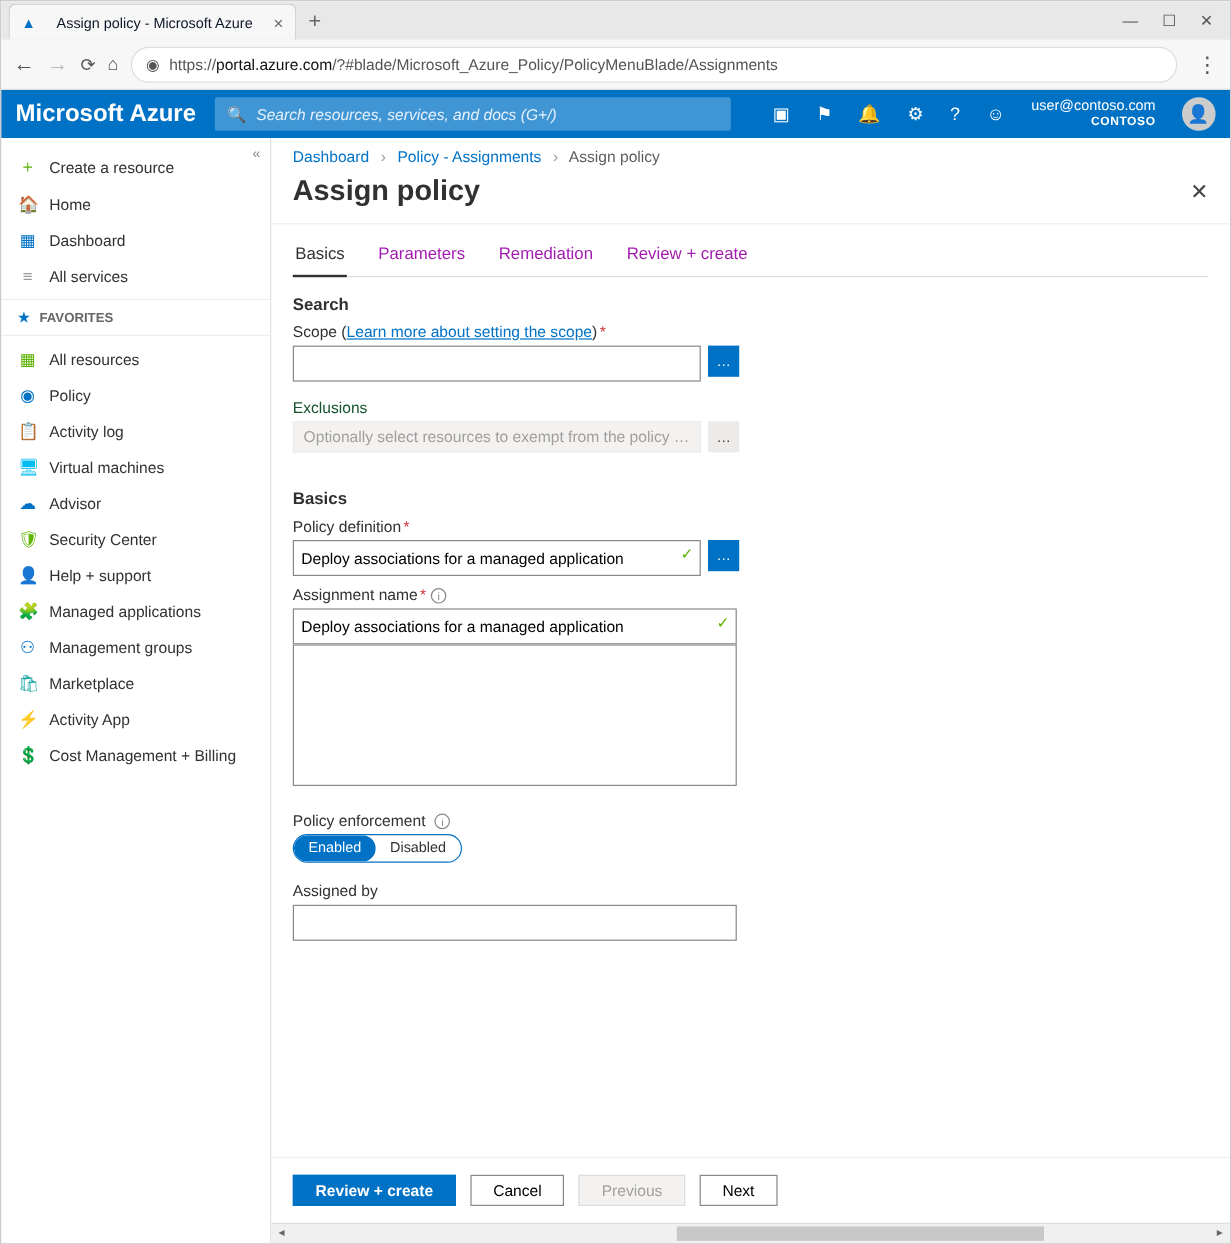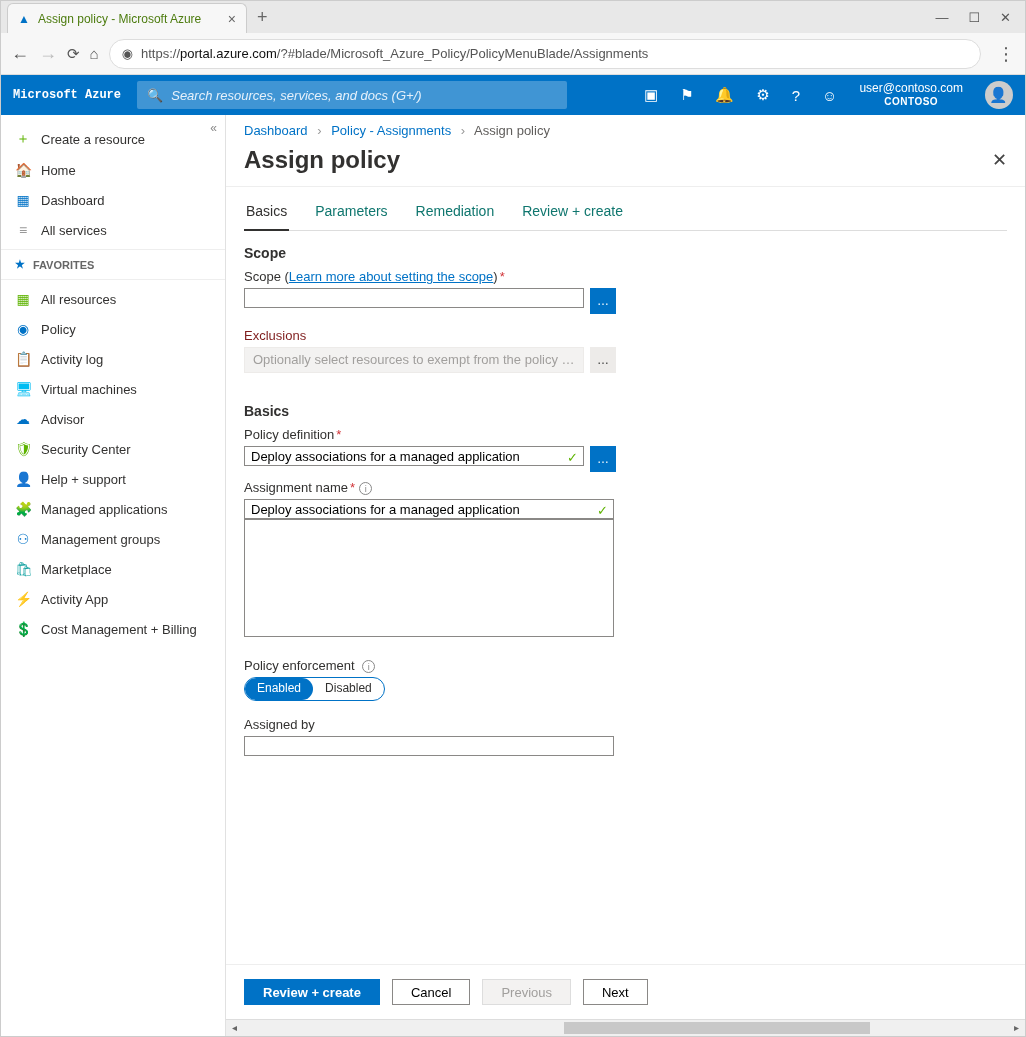--- a/index.html
+++ b/index.html
@@ -2,41 +2,41 @@
 <html><head>
 <meta charset="utf-8">
 <style>
   * { box-sizing: border-box; margin: 0; padding: 0; }
   body { font-family: "Segoe UI", Arial, sans-serif; font-size: 13px; color: #323130; background: #fff; width: 1026px; height: 1037px; overflow: hidden; border: 1px solid #ccc; }
   
   .chrome-top { background: #e8e8e8; }
   .chrome-titlebar { height: 32px; display: flex; align-items: center; }
   .tab { display: flex; align-items: center; gap: 8px; background: #f7f7f7; border-radius: 6px 6px 0 0; height: 30px; padding: 0 10px; margin-left: 6px; margin-top: 2px; width: 240px; border: 1px solid #ccc; border-bottom: none;}
   .favicon { color: #0072c6; font-weight: bold; font-size: 12px;}
-  .tab-title { font-size: 12px; color:#4d7c0f; flex:1; white-space: nowrap; overflow:hidden; text-overflow: ellipsis;}
+  .tab-title { font-size: 12px; color:#0f172a; flex:1; white-space: nowrap; overflow:hidden; text-overflow: ellipsis; text-align: center;}
   .tab-close { color:#666; font-size: 14px; }
   .new-tab { margin-left: 10px; color:#666; font-size: 18px;}
   .win-controls { margin-left: auto; display: flex; gap: 20px; padding-right: 14px; color:#555;}
   .chrome-addrbar { height: 42px; background:#f7f7f7; display:flex; align-items:center; padding: 0 10px; gap: 10px; border-bottom:1px solid #ddd;}
   .nav-arrow { font-size: 18px; color:#555; }
   .nav-arrow.disabled { color:#bbb; }
   .reload { font-size: 15px; color:#555;}
   .home-icon-browser { font-size: 15px; color:#555;}
   .addr { flex:1; display:flex; align-items:center; gap:8px; background:#fff; border:1px solid #ddd; border-radius: 16px; height:30px; padding: 0 12px;}
   .addr .globe { color:#555;}
   .addr .url { font-size: 13px; color:#555;}
   .addr .url .domain { color:#111;}
   .more-vert { font-size: 18px; color:#555; margin-left:6px;}
   
   .azure-bar { height: 40px; background:#0072c6; color:#fff; display:flex; align-items:center; padding: 0 12px; gap: 16px;}
-  .azure-logo { font-weight:600; font-size: 12px; font-family: Liberation Mono, monospace; }
+  .azure-logo { font-weight:600; font-size: 20px; }
   .azure-search { flex: 0 0 430px; background: rgba(255,255,255,0.25); height:28px; border-radius:2px; display:flex; align-items:center; padding:0 10px; gap:8px; color:#e6f1fb; font-style: italic;}
   .azure-search .mag { font-style: normal;}
   .azure-icons { margin-left:auto; display:flex; align-items:center; gap:22px; color:#fff; font-size:15px;}
-  .azure-user { text-align:center; line-height:13px;}
+  .azure-user { text-align:right; line-height:13px;}
   .azure-user .email { font-size:12px;}
   .azure-user .tenant { font-size:10px; letter-spacing:0.5px;font-weight:bold;}
   .avatar { width:28px; height:28px; border-radius:50%; background:#ccc; display:flex; align-items:center; justify-content:center; color:#888;}
   
   .layout { display:flex; height: calc(100% - 32px - 42px - 40px);}
   .sidebar { width: 225px; border-right: 1px solid #e1e1e1; padding: 8px 0; position:relative;}
   .collapse-btn { position:absolute; top:6px; right:8px; color:#888; font-size:12px;}
   .side-item { display:flex; align-items:center; gap:10px; padding: 7px 14px; color:#323130; font-size:13px;}
   .side-item .ico { width:16px; text-align:center; font-size:14px;}
   .fav-hdr { display:flex; align-items:center; gap:8px; padding: 8px 14px; font-size:11px; font-weight:600; color:#666; border-top:1px solid #eee; border-bottom:1px solid #eee; margin: 4px 0;}
@@ -45,42 +45,42 @@
   
   .main { flex:1; display:flex; flex-direction:column; overflow:hidden;}
   .breadcrumb { padding: 8px 18px 4px 18px; font-size: 13px; color:#605e5c;}
   .breadcrumb a { color:#0072c6; text-decoration:none;}
   .breadcrumb .sep { margin: 0 6px; color:#999;}
   .page-header { padding: 4px 18px 12px 18px; display:flex; align-items:center;}
   .page-title { font-size: 24px; font-weight:600;}
   .close-blade { margin-left:auto; font-size:18px; color:#444;}
   .content { padding: 0 18px; border-top:1px solid #eee; overflow:auto; flex:1;}
   .tabs { display:flex; gap:24px; border-bottom:1px solid #ddd; margin: 6px 0 14px 0;}
-  .tab-item { padding: 10px 2px; font-size:14px; color:#0f766e; cursor:pointer;}
+  .tab-item { padding: 10px 2px; font-size:14px; color:#a21caf; cursor:pointer;}
   .tab-item.active { color:#323130; border-bottom: 2px solid #323130; margin-bottom:-1px;}
   .section-title { font-weight:600; font-size:14px; margin-top: 6px; margin-bottom:4px;}
   .field-label { font-size:13px; margin: 8px 0 4px 0; color:#323130;}
   .field-label .req { color:#d13438; margin-left:2px;}
   .field-label .info { display:inline-block; width:13px; height:13px; border:1px solid #888; border-radius:50%; text-align:center; line-height:12px; font-size:9px; color:#888; margin-left:4px;}
   .link { color:#0072c6;}
   .row { display:flex; align-items:stretch; gap:6px;}
-  .text-input { border:1px solid #8a8886; height:20px; padding:2px 6px; font-size:13px; background:#fff; width:340px;}
+  .text-input { border:1px solid #8a8886; height:30px; padding:2px 6px; font-size:13px; background:#fff; width:340px;}
   .text-input.wide { width:370px;}
   .picker-btn { width:26px; height:26px; background:#0072c6; color:#fff; display:flex; align-items:center; justify-content:center; font-size:12px;}
   .picker-btn.grey { background:#edebe9; color:#333;}
   .disabled-box { background:#f3f2f1; border:1px solid #edebe9; color:#a19f9d; height:26px; padding:4px 8px; width:340px; font-size:13px; white-space:nowrap; overflow:hidden; text-overflow:ellipsis;}
   .validated-input { position:relative; width:370px;}
   .validated-input input { width:100%; padding-right:22px;}
   .validated-input .chk { position:absolute; right:6px; top:4px; color:#5db300; font-size:13px;}
   .textarea { width:370px; height:118px; border:1px solid #8a8886; resize:none; padding:6px; font-size:13px;}
   .toggle { display:inline-flex; border:1px solid #0072c6; border-radius:14px; overflow:hidden; height:24px;}
   .toggle span { padding: 3px 12px; font-size:12px;}
   .toggle .on { background:#0072c6; color:#fff; border-radius:12px;}
   .toggle .off { color:#323130;}
-  .muted-label { color:#7f1d1d;}
+  .muted-label { color:#14532d;}
   .spacer-lg { height: 24px;}
   
   .footer-bar { border-top:1px solid #eee; padding: 14px 18px; display:flex; gap:12px;}
   .btn { height:26px; padding: 0 18px; font-size:13px; border:1px solid #8a8886; background:#fff; cursor:pointer;}
   .btn.primary { background:#0072c6; border-color:#0072c6; color:#fff; font-weight:600;}
   .btn.disabled { color:#a19f9d; border-color:#ddd; background:#f3f2f1;}
   
   .hscroll { height:17px; background:#f0f0f0; border-top:1px solid #ddd; display:flex;}
   .hscroll .lbtn, .hscroll .rbtn { width:17px; text-align:center; font-size:10px; color:#666; line-height:15px;}
   .hscroll .track { flex:1; position:relative;}
@@ -227,21 +227,21 @@
     </div>
 
     <div class="content">
       <div class="tabs">
         <div class="tab-item active">Basics</div>
         <div class="tab-item">Parameters</div>
         <div class="tab-item">Remediation</div>
         <div class="tab-item">Review + create</div>
       </div>
 
-      <div class="section-title">Scope</div>
+      <div class="section-title">Search</div>
       <div class="field-label">
         <span>Scope (</span><a href="#" class="link">Learn more about setting the scope</a><span>)</span><span class="req">*</span>
       </div>
       <div class="row">
         <input class="text-input" style="">
         <div class="picker-btn">…</div>
       </div>
 
       <div class="field-label muted-label" style="margin-top:14px;">Exclusions</div>
       <div class="row">

